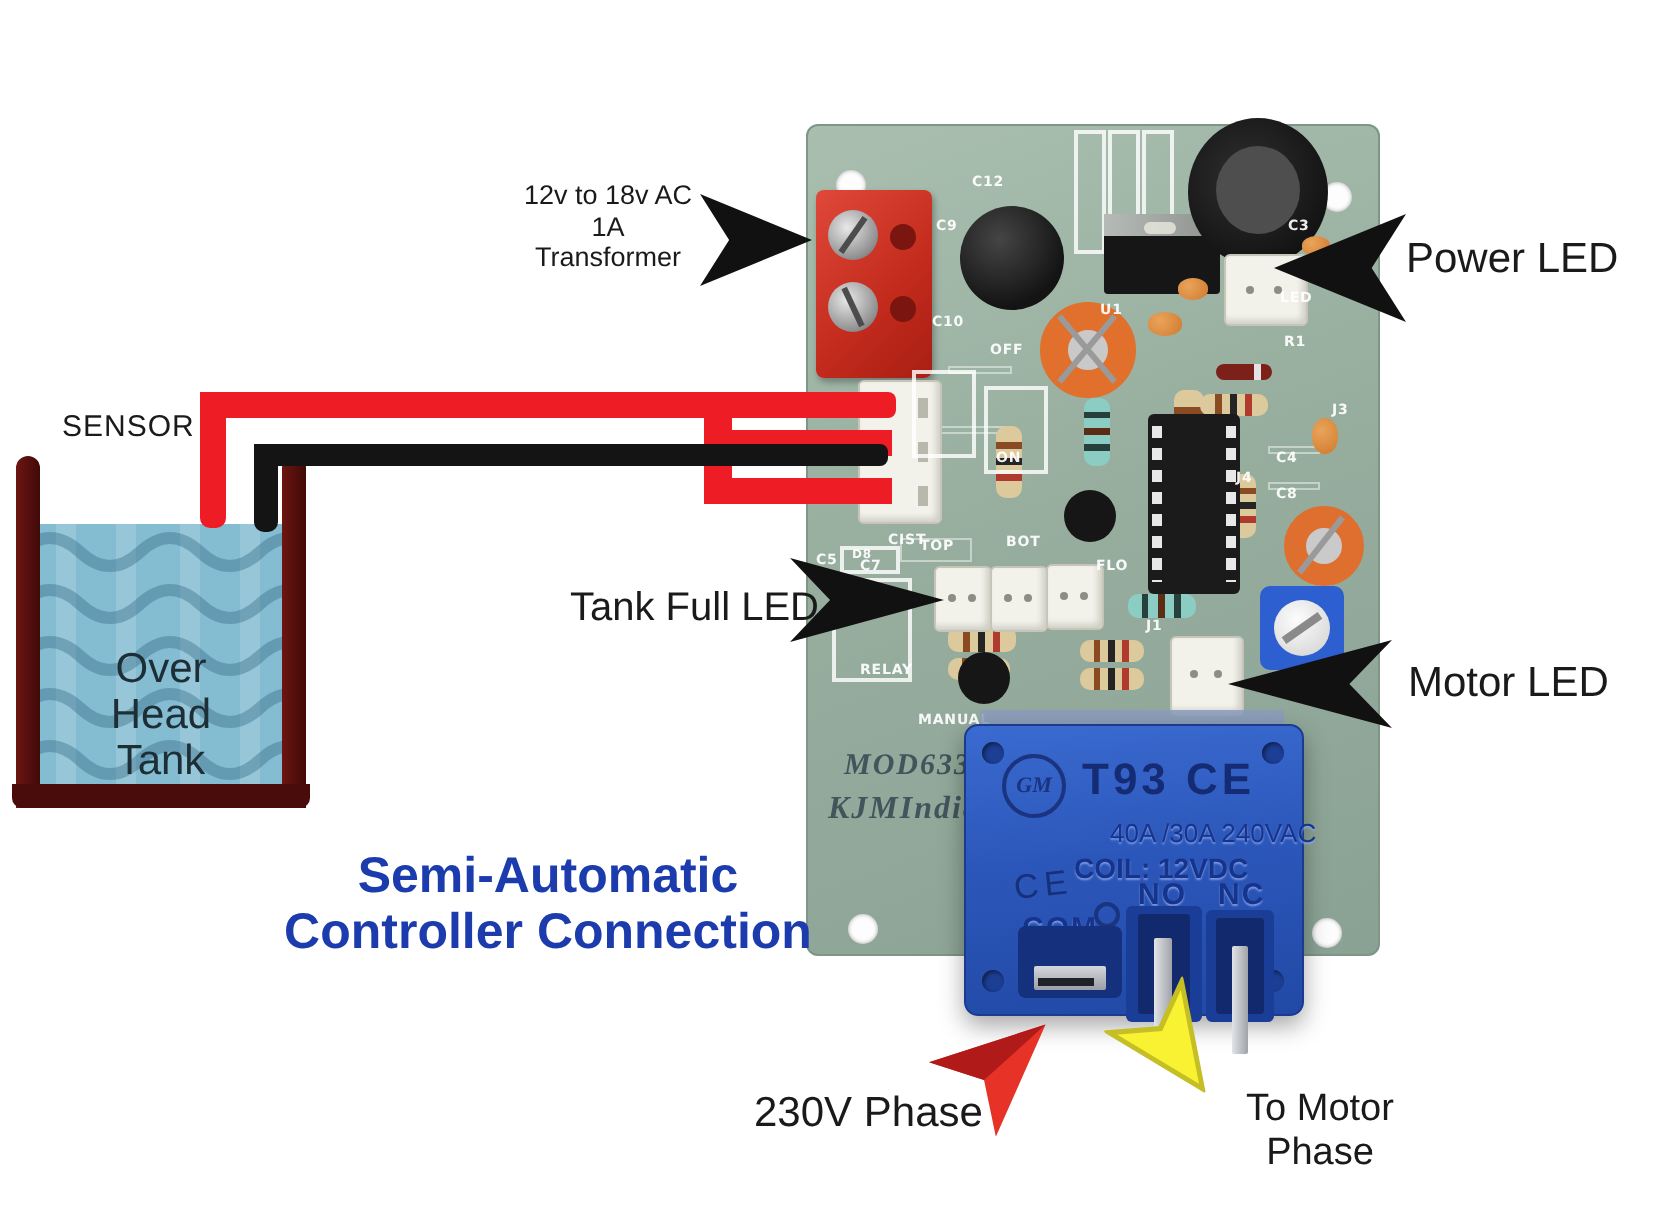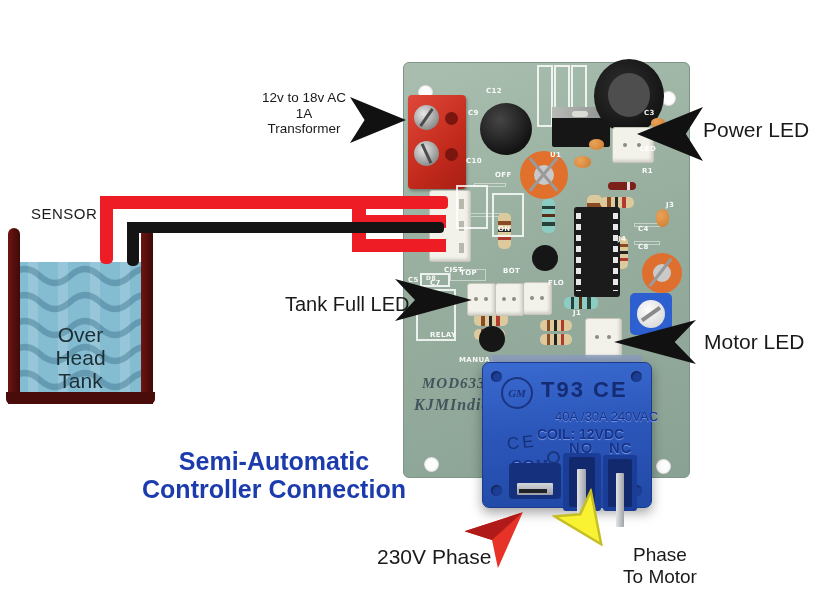--- a/index.html
+++ b/index.html
@@ -291,21 +291,21 @@
   <div class="lbl" style="left:243px;top:90px;width:122px;text-align:center;font-size:13.5px;line-height:15.5px;">
     <div>12v to 18v AC</div>
     <div>1A</div>
     <div>Transformer</div>
   </div>
   <div class="lbl" style="left:703px;top:118px;font-size:21px;">Power LED</div>
   <div class="lbl" style="left:285px;top:293px;font-size:20px;">Tank Full LED</div>
   <div class="lbl" style="left:704px;top:330px;font-size:21px;">Motor LED</div>
   <div class="lbl" style="left:377px;top:545px;font-size:21px;">230V Phase</div>
   <div class="lbl" style="left:608px;top:544px;width:104px;text-align:center;font-size:19px;line-height:22px;">
+    <div>To Motor</div>
     <div>Phase</div>
-    <div>To Motor</div>
-  </div>
-  <div class="lbl" style="left:138px;top:424px;width:272px;text-align:center;color:#1c3cad;font-size:25px;font-weight:bold;line-height:28px;margin-top:23px;">
+  </div>
+  <div class="lbl" style="left:138px;top:424px;width:272px;text-align:center;color:#1c3cad;font-size:25px;font-weight:bold;line-height:28px;">
     <div>Semi-Automatic</div>
     <div>Controller Connection</div>
   </div>
 
 </div>
 
 </body></html>

